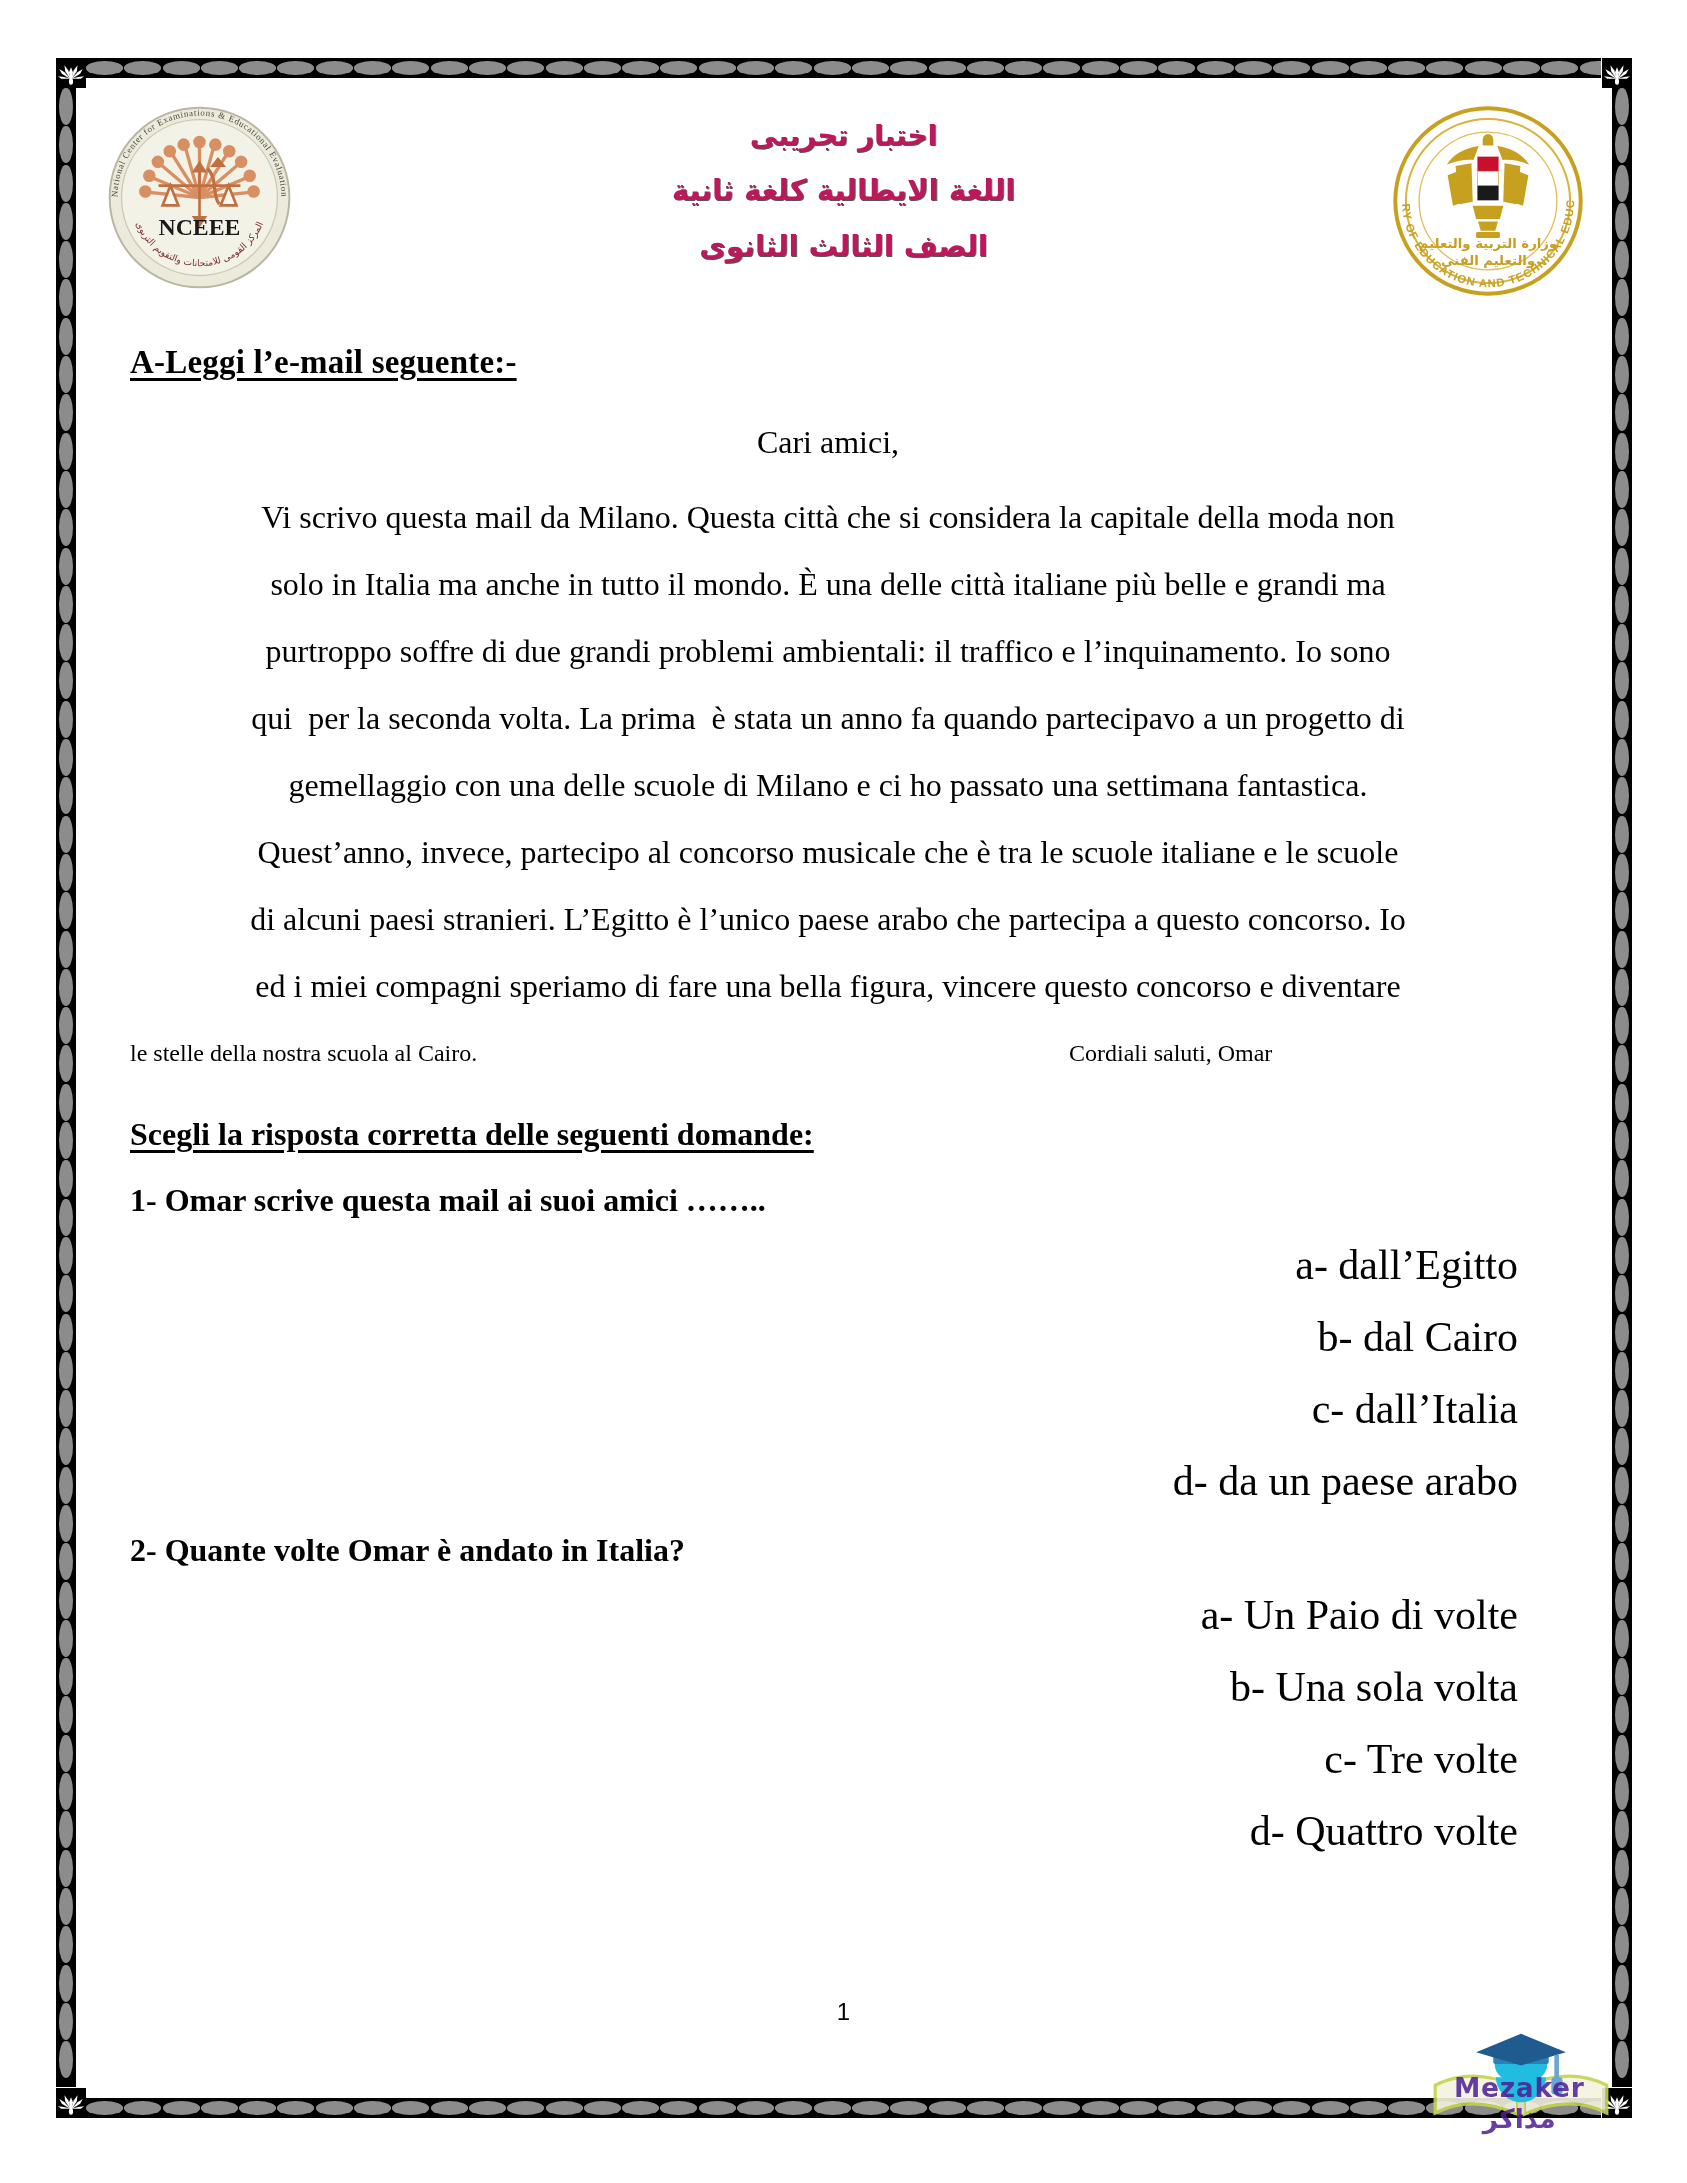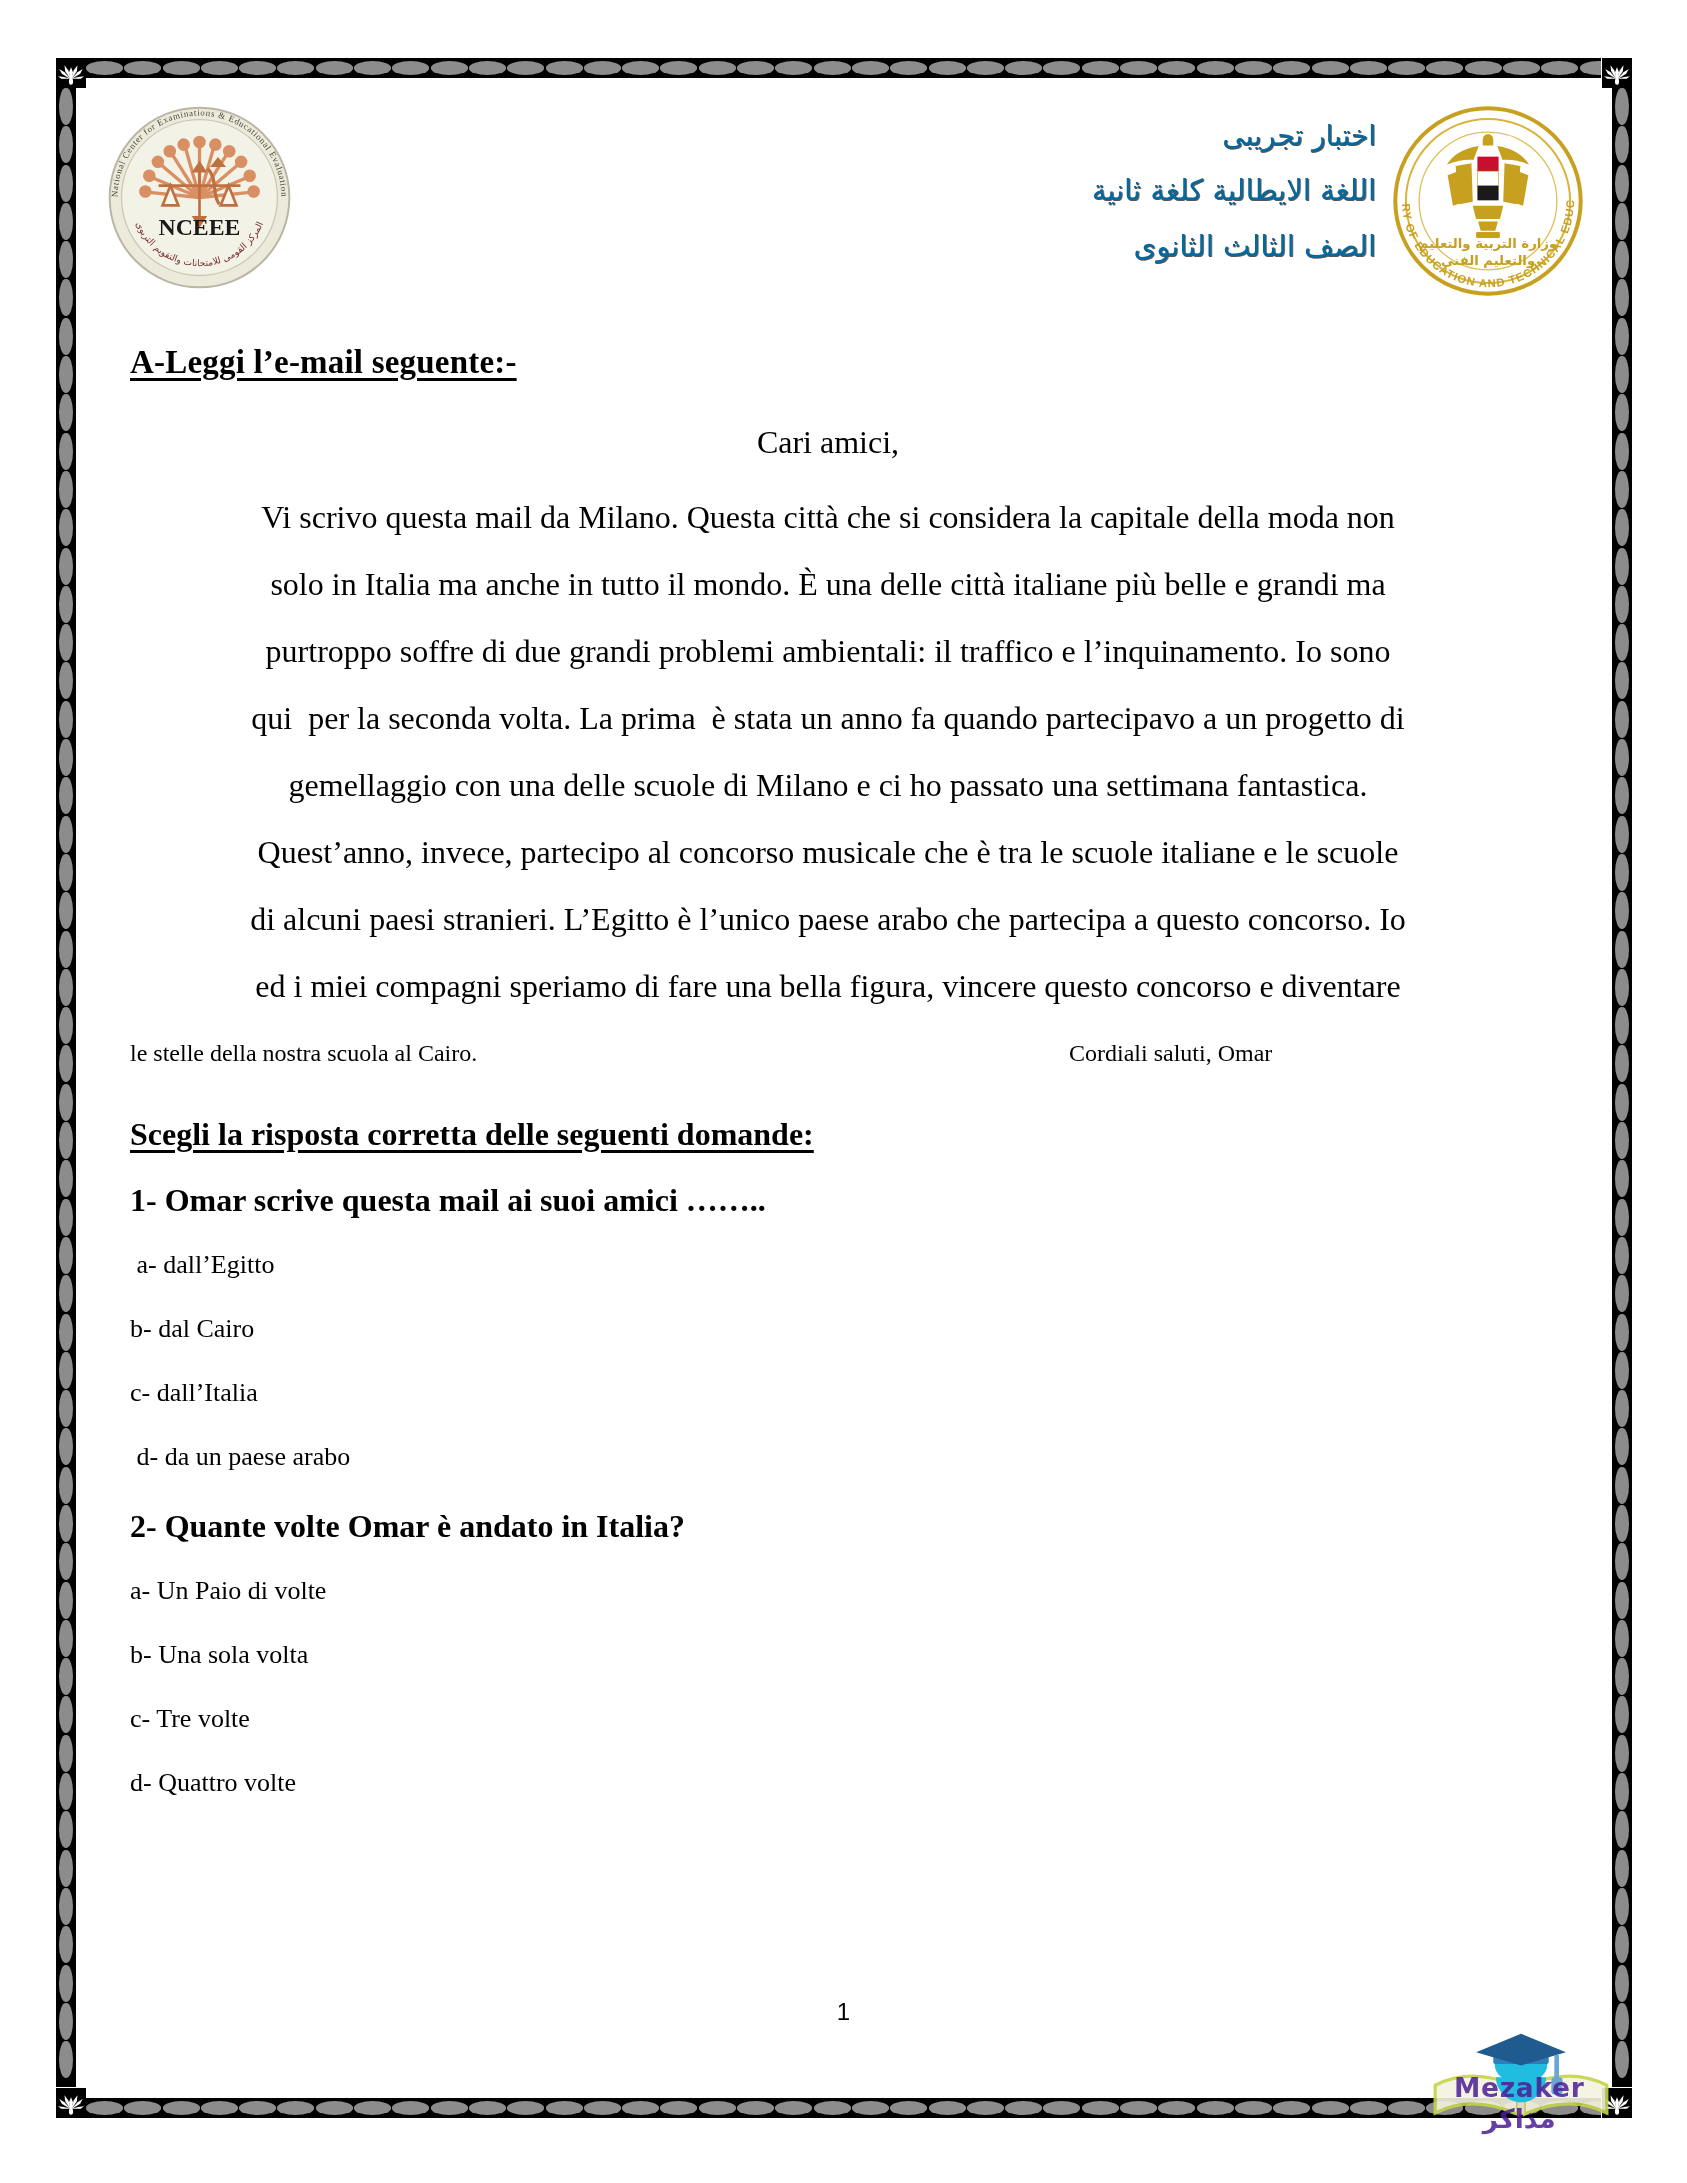--- a/index.html
+++ b/index.html
@@ -104,25 +104,24 @@
   #titles {
     position: absolute;
     left: 225px;
     right: 225px;
     top: 17px;
     text-align: center;
   }
   .ar-title {
     font-family: "DejaVu Sans", sans-serif;
     direction: rtl;
-    font-weight: normal;
-    color: #0369a1;
+    font-weight: bold;
+    color: #be185d;
     letter-spacing: 0.7px;
     text-shadow: 0.7px 0.7px 0 #555, 1.3px 1.3px 0 #999;
-    text-align: right;
   }
   .ar-1 { font-size: 28px; line-height: 52px; }
   .ar-2 { font-size: 29px; line-height: 56px; }
   .ar-3 { font-size: 29px; line-height: 56px; }
 
   
   #content {
     position: absolute;
     left: 130px;
     top: 344px;
@@ -157,24 +156,25 @@
     text-underline-offset: 5.3px;
     margin: 29px 0 26.5px 0;
   }
   .question {
     font-size: 32px;
     font-weight: bold;
     line-height: 41px;
     margin: 0 0 12px 0;
   }
   .option {
-    font-size: 26px;
+    font-size: 42px;
     line-height: 64px;
-    margin: 0;
+    margin: 8px;
     white-space: pre;
+    text-align: right;
   }
   #q2 { margin-top: 17px; }
 
   
   #page-number {
     position: absolute;
     left: 0;
     right: 0;
     top: 1998px;
     text-align: center;

